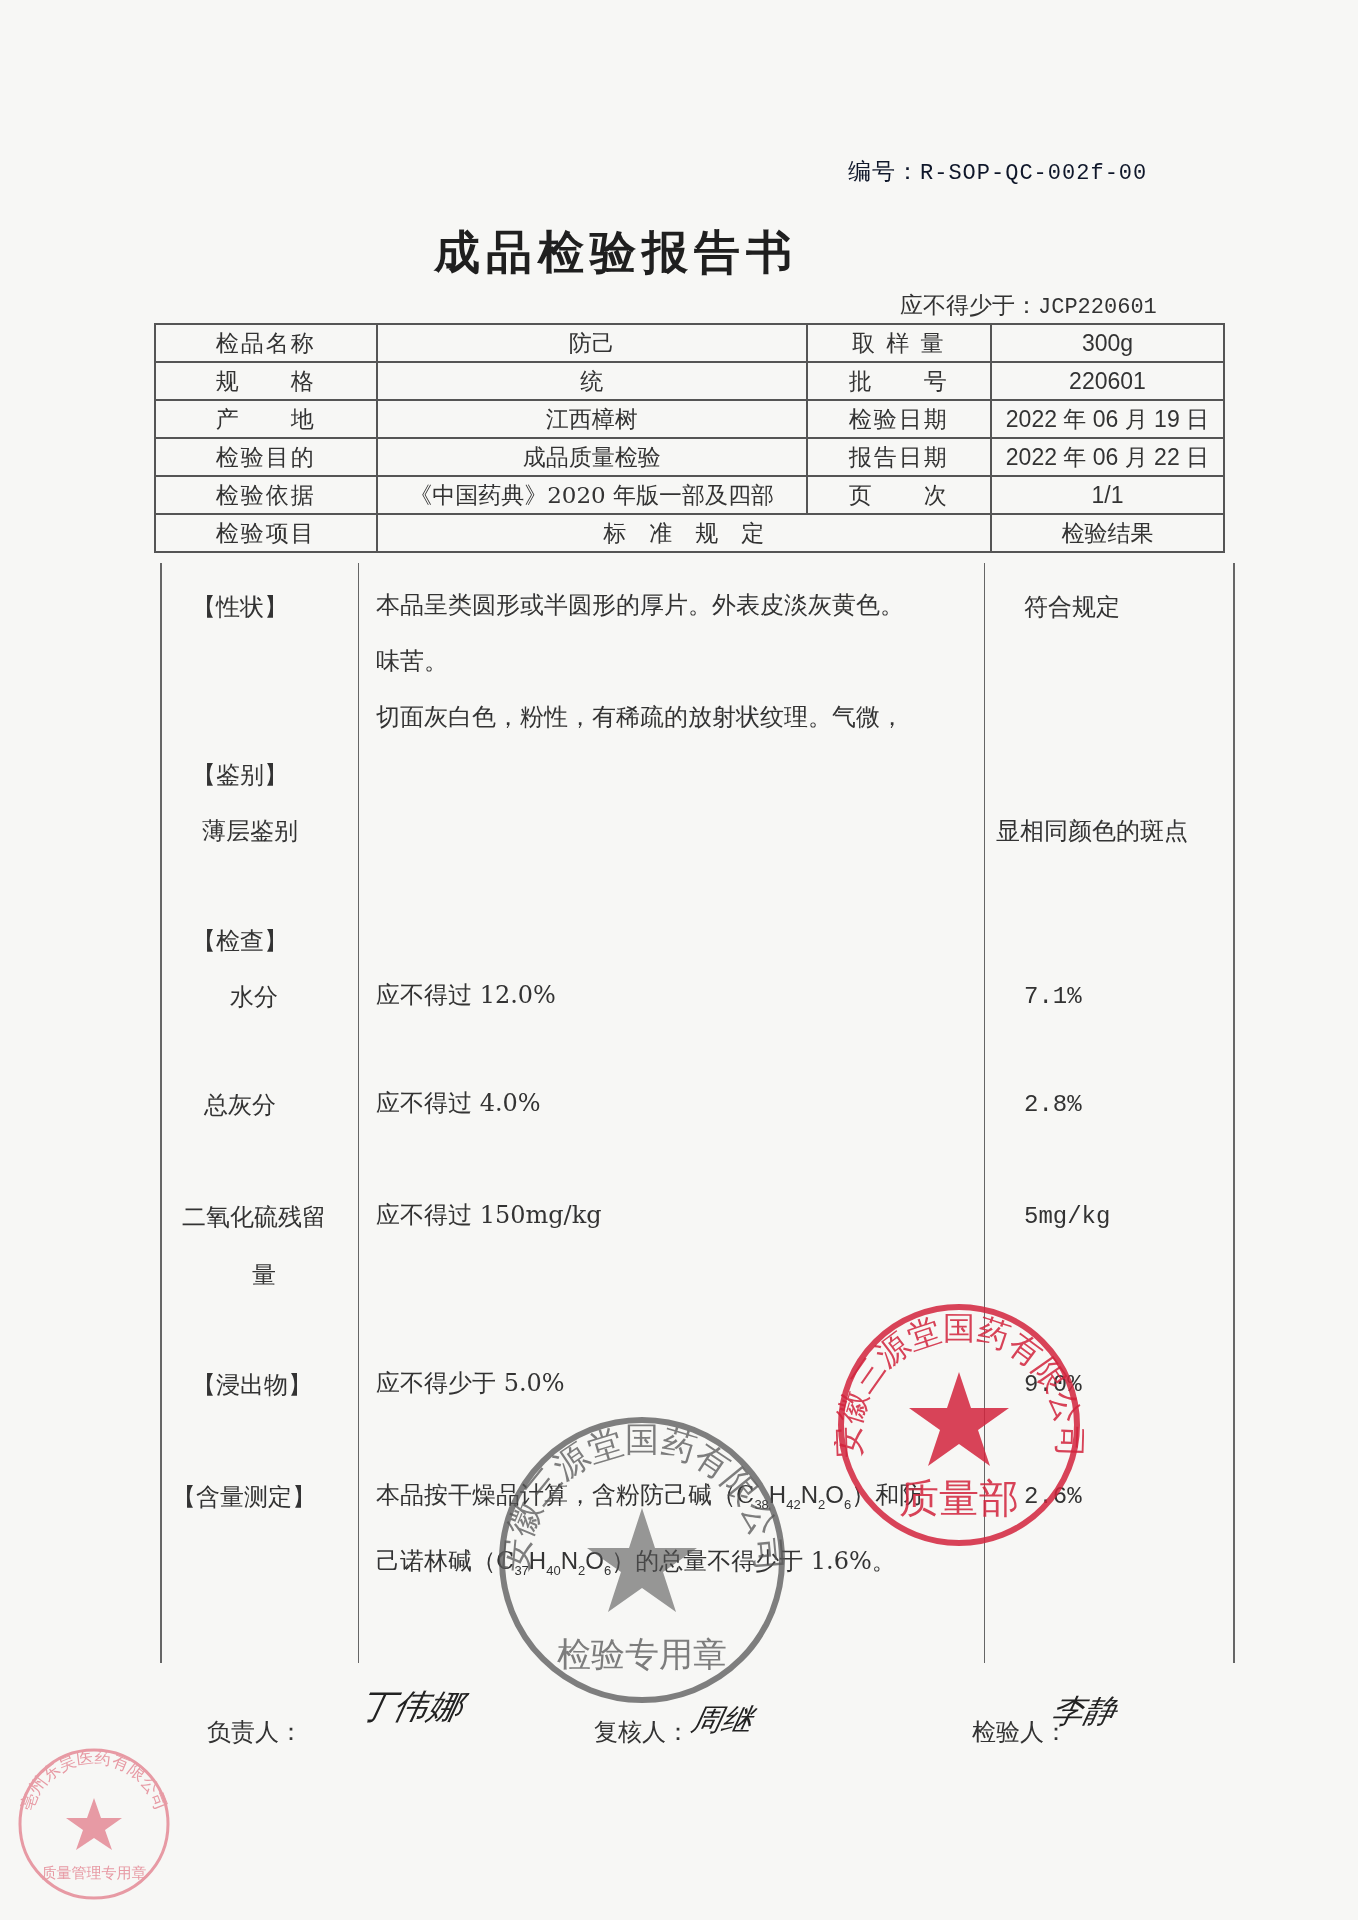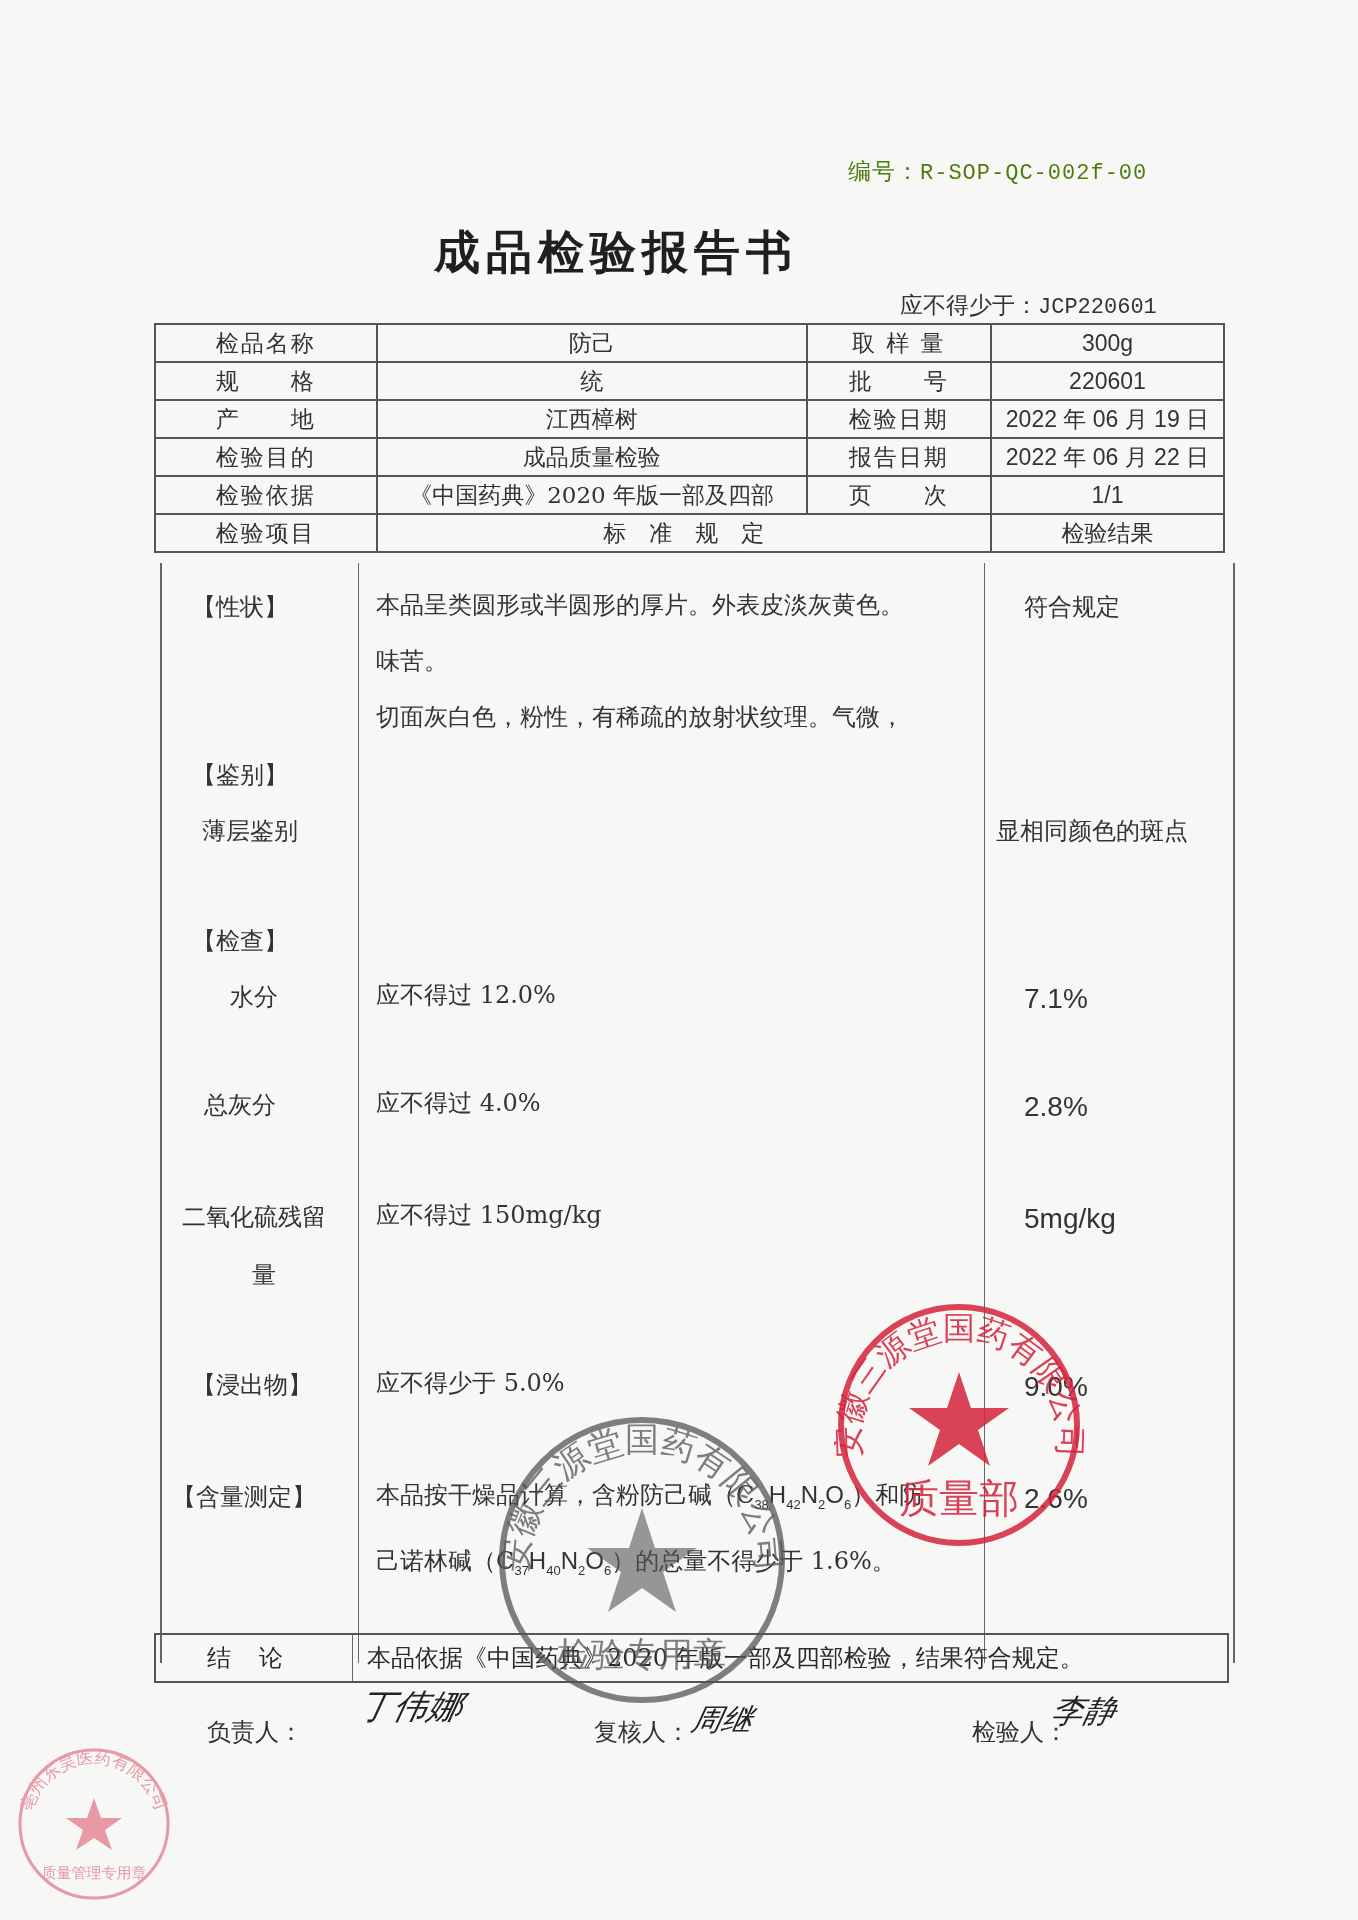--- a/index.html
+++ b/index.html
@@ -3,21 +3,21 @@
 <meta charset="utf-8">
 <style>
   html, body { margin: 0; padding: 0; }
   body {
     width: 1358px; height: 1920px; position: relative; overflow: hidden;
     background: #f7f7f5;
     font-family: "DejaVu Serif", "Liberation Serif", serif;
     color: #2a2a2a;
   }
   .page { position: absolute; inset: 0; }
-  .docno { position: absolute; left: 848px; top: 156px; font-size: 23px; letter-spacing: 1px; color: #4d7c0f; }
+  .docno { position: absolute; left: 848px; top: 156px; font-size: 23px; letter-spacing: 1px; color: #0f172a; }
   .docno .v { font-family: "Liberation Mono", "DejaVu Sans Mono", monospace; font-size: 22px; }
   .title { position: absolute; left: 0; width: 1232px; top: 222px; text-align: center; font-size: 46px; font-weight: bold; letter-spacing: 6px; color: #1f1f1f; }
   .reportno { position: absolute; left: 900px; top: 290px; font-size: 23px; color: #333; }
   .reportno .v { font-family: "Liberation Mono", "DejaVu Sans Mono", monospace; font-size: 22px; }
 
   table.info {
     position: absolute; left: 154px; top: 323px; width: 1071px;
     border-collapse: collapse; font-size: 23px;
   }
   table.info td { border: 2px solid #555; height: 36px; padding: 0 6px; text-align: center; color: #333; }
@@ -25,21 +25,21 @@
   table.info td.num { font-family: "Liberation Sans", "DejaVu Sans", sans-serif; }
 
   .body-box {
     position: absolute; left: 154px; top: 563px; width: 1071px; height: 1100px;
     border-left: 2px solid #666; border-right: 2px solid #666; margin-left: 6px;
   }
   .vline { position: absolute; top: 0; bottom: 0; width: 0; border-left: 1.5px solid #666; }
   .item { position: absolute; font-size: 24px; color: #333; }
   .std { position: absolute; font-size: 24px; line-height: 56px; color: #333; }
   .res { position: absolute; font-size: 24px; color: #333; }
-  .mono { font-family: Liberation Sans, sans-serif; font-size: 28px; }
+  .mono { font-family: Liberation Mono, monospace; font-size: 24px; }
   .sans { font-family: "Liberation Sans", "DejaVu Sans", sans-serif; }
   sub { font-size: 13px; }
 
   .conclusion {
     position: absolute; left: 154px; top: 1633px; width: 1071px; height: 46px;
     border: 2px solid #555; border-left-width: 2px; display: flex; align-items: center; font-size: 24px;
   }
   .conclusion .c-lbl { width: 196px; text-align: center; letter-spacing: 28px; padding-left: 10px; box-sizing: border-box; }
   .conclusion .c-txt { border-left: 1.5px solid #666; height: 100%; display: flex; align-items: center; padding-left: 14px; }
 
@@ -147,24 +147,20 @@
     <div class="res mono" style="left:862px; top:808px">9.0%</div>
 
     <div class="item" style="left:10px; top:918px">【含量测定】</div>
     <div class="std" style="left:214px; top:904px">
       <div><span>本品按干燥品计算，含粉防己碱（C</span><span class="sans"></span><sub class="sans">38</sub><span class="sans">H</span><sub class="sans">42</sub><span class="sans">N</span><sub class="sans">2</sub><span class="sans">O</span><sub class="sans">6</sub><span>）和防</span></div>
       <div><span>己诺林碱（C</span><sub class="sans">37</sub><span class="sans">H</span><sub class="sans">40</sub><span class="sans">N</span><sub class="sans">2</sub><span class="sans">O</span><sub class="sans">6</sub><span>）的总量不得少于 1.6%。</span></div>
     </div>
     <div class="res mono" style="left:862px; top:920px">2.6%</div>
   </div>
 
-  <div class="conclusion">
-    <div class="c-lbl">结论</div>
-    <div class="c-txt">本品依据《中国药典》2020 年版一部及四部检验，结果符合规定。</div>
-  </div>
 
   <div class="sig" style="left:207px">负责人：</div>
   <div class="scribble" style="left:360px; top:1684px">丁伟娜</div>
   <div class="sig" style="left:594px">复核人：</div>
   <div class="scribble" style="left:692px; top:1700px; font-size:30px">周继</div>
   <div class="sig" style="left:972px">检验人：</div>
   <div class="scribble" style="left:1052px; top:1690px; font-size:32px">李静</div>
 
   <div class="stamp" style="left:492px; top:1410px; width:300px; height:300px">
     <svg viewBox="0 0 300 300">

